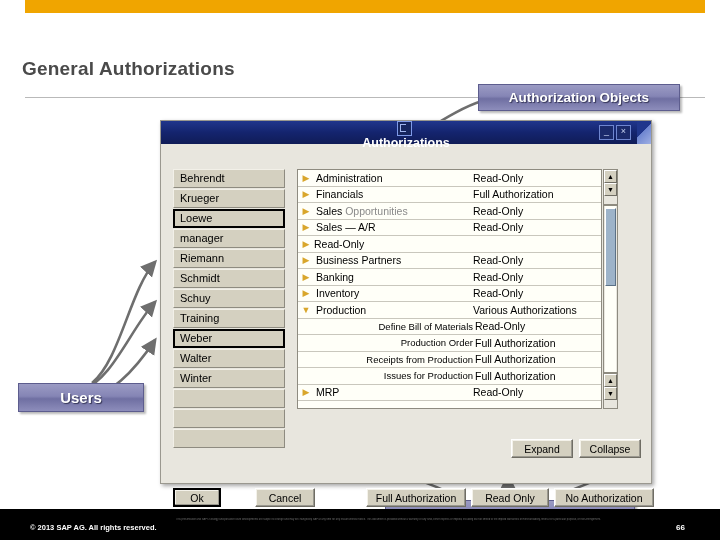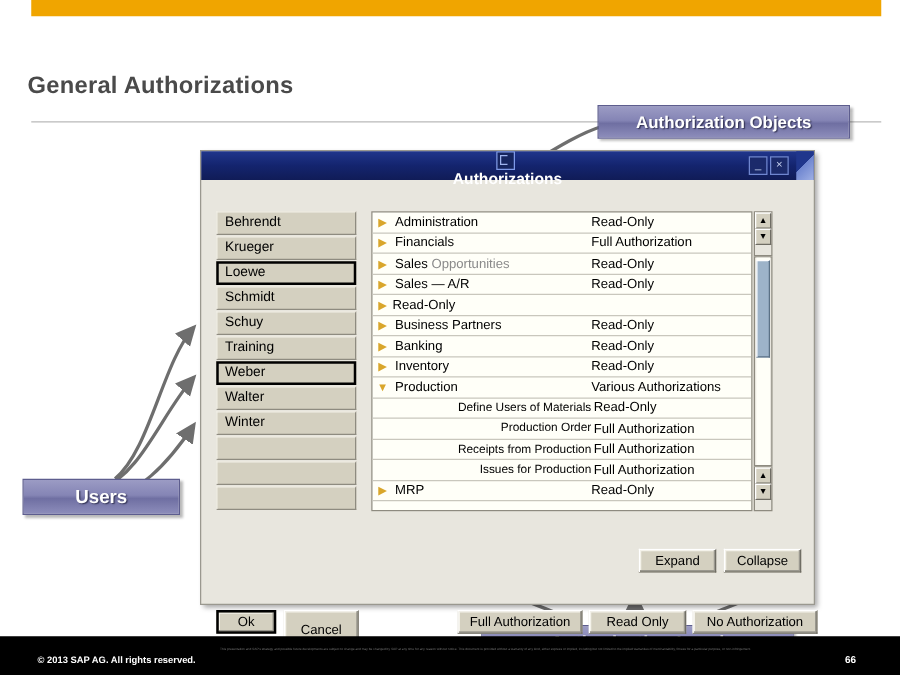--- a/index.html
+++ b/index.html
@@ -105,21 +105,21 @@
     border-right-color:#6f6d64;border-bottom-color:#6f6d64;
     box-shadow:inset -1px -1px 0 #9a988f, inset 1px 1px 0 #f4f2ea;
     font-size:10.5px;color:#000;text-align:center;box-sizing:border-box;
     display:flex;align-items:center;justify-content:center;
   }
   #btn-expand{position:absolute;left:350px;top:283px;width:62px;height:19px;}
   #btn-collapse{position:absolute;left:418px;top:283px;width:62px;height:19px;}
 
   
   #btn-ok{position:absolute;left:12px;top:332px;width:48px;height:19px;border:2px solid #000;}
-  #btn-cancel{position:absolute;left:66px;top:332px;width:60px;height:32px;}
+  #btn-cancel{position:absolute;left:94px;top:332px;width:60px;height:19px;}
   #btn-full{position:absolute;left:205px;top:332px;width:100px;height:19px;}
   #btn-read{position:absolute;left:310px;top:332px;width:78px;height:19px;}
   #btn-no{position:absolute;left:393px;top:332px;width:100px;height:19px;}
 
   
   #footer{position:absolute;left:0;top:509px;width:720px;height:31px;background:#000;}
   #copyright{position:absolute;left:30px;top:523px;font-size:7.5px;font-weight:bold;color:#ffffff;}
   #legal{
     position:absolute;left:176px;top:518px;width:430px;height:14px;
     font-size:2.6px;line-height:3.6px;color:#6e6e6e;overflow:hidden;
@@ -168,20 +168,22 @@
     </span>
     <span id="tb-corner"></span>
   </div>
 
   <div id="dlg-body">
 
     <div id="user-list">
         <div class="user-row">Behrendt</div>
         <div class="user-row">Krueger</div>
         <div class="user-row sel">Loewe</div>
+        <div class="user-row">manager</div>
+        <div class="user-row">Riemann</div>
         <div class="user-row">Schmidt</div>
         <div class="user-row">Schuy</div>
         <div class="user-row">Training</div>
         <div class="user-row sel">Weber</div>
         <div class="user-row">Walter</div>
         <div class="user-row">Winter</div>
         <div class="user-row empty">&nbsp;</div>
         <div class="user-row empty">&nbsp;</div>
         <div class="user-row empty">&nbsp;</div>
       </div>
@@ -227,21 +229,21 @@
             <span class="nm">Inventory</span>
             <span class="val">Read-Only</span>
           </div>
           <div class="auth-row">
             <span class="tri down">▼</span>
             <span class="nm">Production</span>
             <span class="val">Various Authorizations</span>
           </div>
           <div class="auth-row child">
             <span class="tri"></span>
-            <span class="nm">Define Users of Materials</span>
+            <span class="nm">Define Bill of Materials</span>
             <span class="val">Read-Only</span>
           </div>
           <div class="auth-row child">
             <span class="tri"></span>
             <span class="nm">Production Order</span>
             <span class="val">Full Authorization</span>
           </div>
           <div class="auth-row child">
             <span class="tri"></span>
             <span class="nm">Receipts from Production</span>

